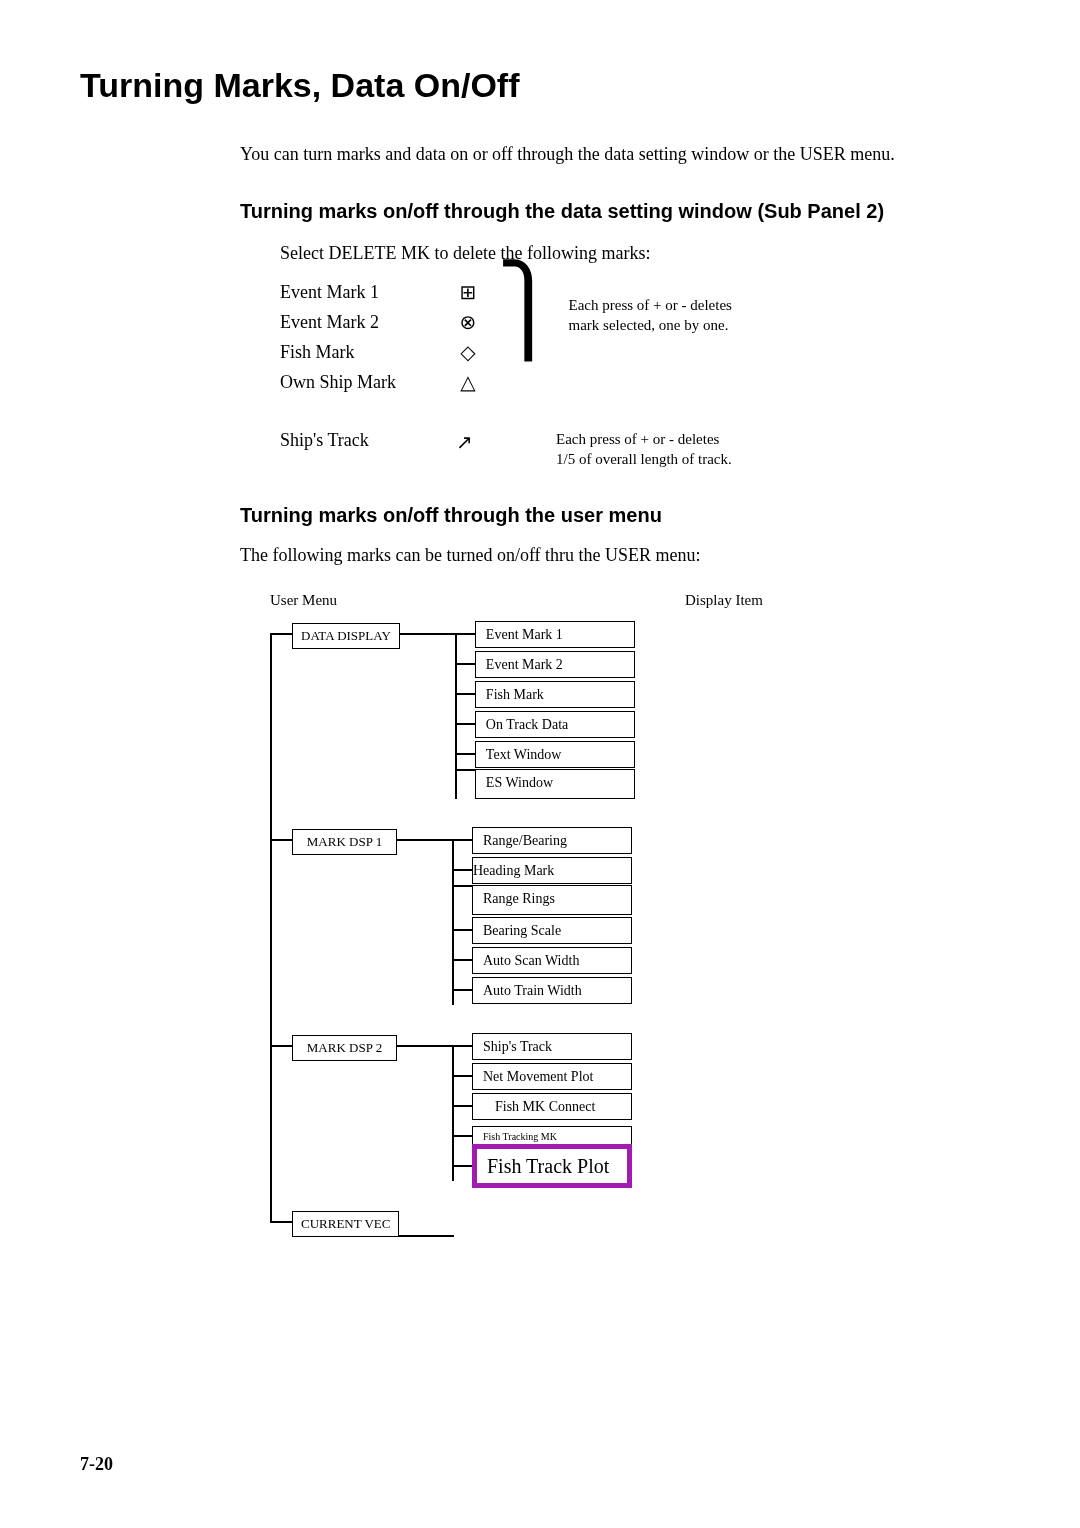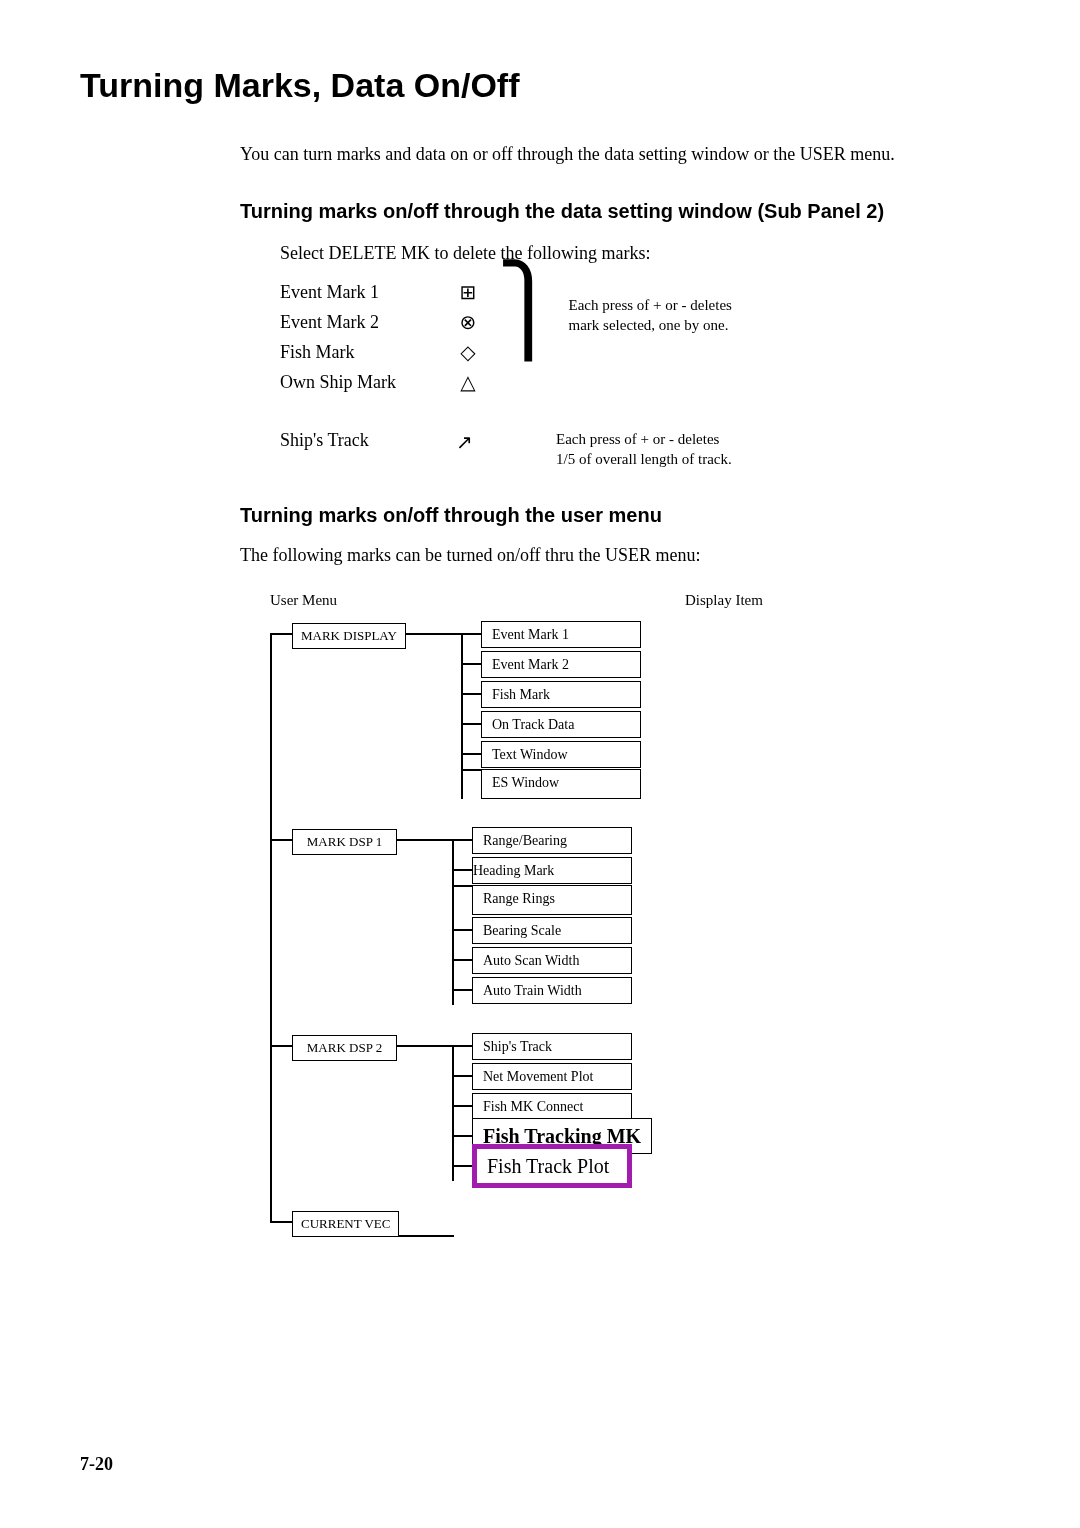--- a/index.html
+++ b/index.html
@@ -134,21 +134,21 @@
 
   <div style="position:relative; padding-left:22px;">
 
     <div style="position:absolute; left:0; top:14px; bottom:14px; width:2px; background:#000;"></div>
 
     <div style="display:flex; align-items:flex-start; margin-bottom:0; position:relative;">
 
       <div style="position:absolute; left:-22px; top:14px; width:22px; height:2px; background:#000;"></div>
 
       <div style="display:flex; align-items:flex-start;">
-        <div style="border:1px solid #000; padding:2px 8px; font-size:13px; white-space:nowrap; background:#fff; margin-top:4px; min-width:105px; text-align:center;">MARK DISPLAY</div>
+        <div style="border:1px solid #000; padding:2px 8px; font-size:13px; white-space:nowrap; background:#fff; margin-top:4px; min-width:105px; text-align:center;">DATA DISPLAY</div>
 
         <div style="width:55px; height:2px; background:#000; margin-top:14px; flex-shrink:0;"></div>
 
         <div style="position:relative;">
 
           <div style="position:absolute; left:0; top:14px; height:calc(100% - 14px); width:2px; background:#000;"></div>
           <div style="display:flex; align-items:center; height:30px; position:relative;">
             <div style="width:20px; height:2px; background:#000; flex-shrink:0;"></div>
             <div style="border:1px solid #000; padding:2px 10px; font-size:14px; white-space:nowrap; background:#fff; min-width:160px;">Event Mark 1</div>
           </div>
@@ -225,25 +225,25 @@
           <div style="display:flex; align-items:center; height:30px;">
             <div style="width:20px; height:2px; background:#000; flex-shrink:0;"></div>
             <div style="border:1px solid #000; padding:2px 10px; font-size:14px; white-space:nowrap; background:#fff; min-width:160px;">Ship's Track</div>
           </div>
           <div style="display:flex; align-items:center; height:30px;">
             <div style="width:20px; height:2px; background:#000; flex-shrink:0;"></div>
             <div style="border:1px solid #000; padding:2px 10px; font-size:14px; white-space:nowrap; background:#fff; min-width:160px;">Net Movement Plot</div>
           </div>
           <div style="display:flex; align-items:center; height:30px;">
             <div style="width:20px; height:2px; background:#000; flex-shrink:0;"></div>
-            <div style="border:1px solid #000; padding:2px 10px; font-size:14px; white-space:nowrap; background:#fff; min-width:160px;">Fish MK Connect</div>
-          </div>
-          <div style="display:flex; align-items:center; height:30px;">
-            <div style="width:20px; height:2px; background:#000; flex-shrink:0;"></div>
-            <div style="border:1px solid #000; padding:2px 10px; font-size:20px; white-space:nowrap; background:#fff; min-width:160px;font-weight:bold;">Fish Tracking MK</div>
+            <div style="border:1px solid #000; padding:2px 22px; font-size:14px; white-space:nowrap; background:#fff; min-width:160px;">Fish MK Connect</div>
+          </div>
+          <div style="display:flex; align-items:center; height:30px;">
+            <div style="width:20px; height:2px; background:#000; flex-shrink:0;"></div>
+            <div style="border:1px solid #000; padding:2px 10px; font-size:10px; white-space:nowrap; background:#fff; min-width:160px;">Fish Tracking MK</div>
           </div>
           <div style="display:flex; align-items:center; height:30px;">
             <div style="width:20px; height:2px; background:#000; flex-shrink:0;"></div>
             <div style="border:5px solid #a21caf; padding:2px 10px; font-size:20px; white-space:nowrap; background:#fff; min-width:160px;">Fish Track Plot</div>
           </div>
         </div>
       </div>
     </div>
 
     <div style="height:26px;"></div>

